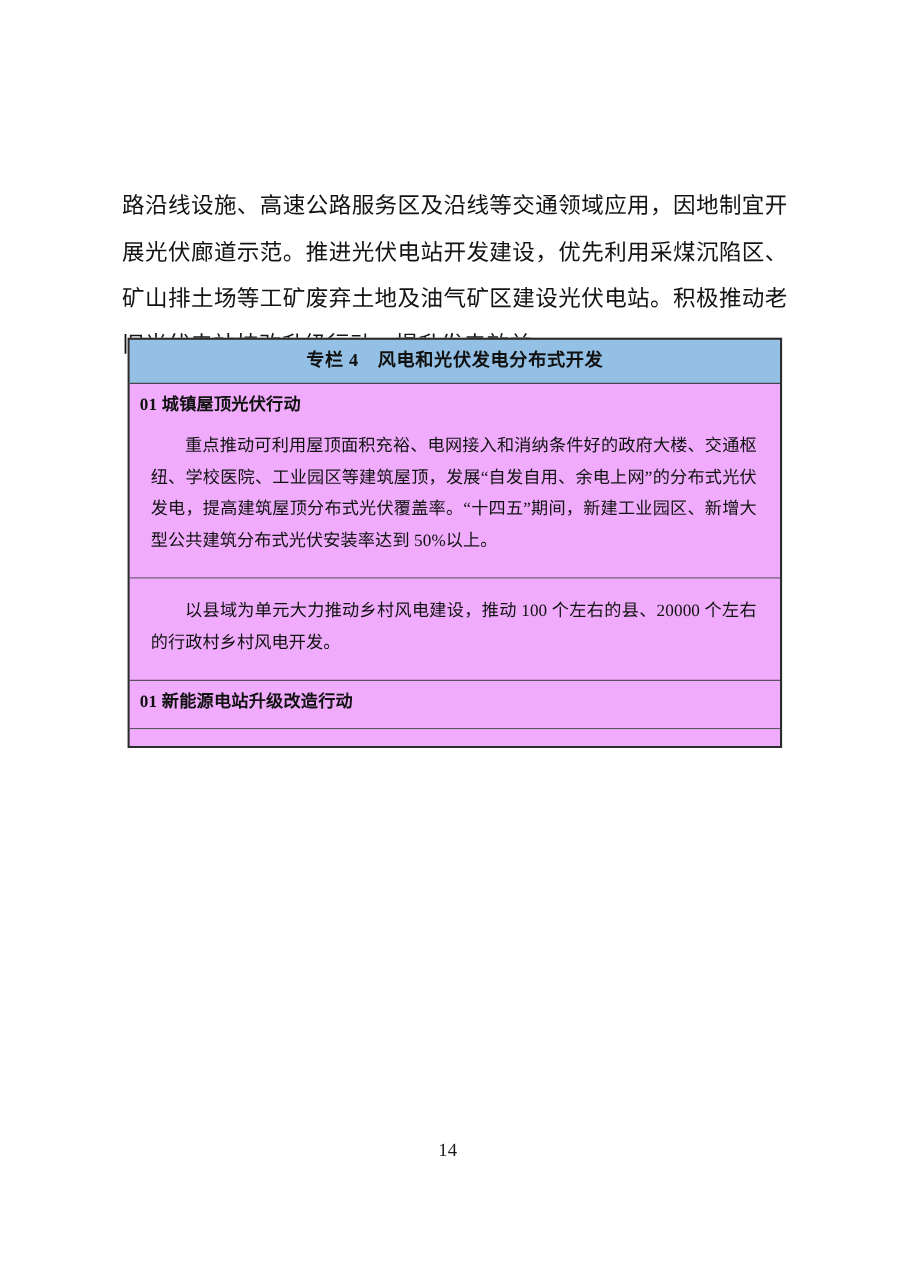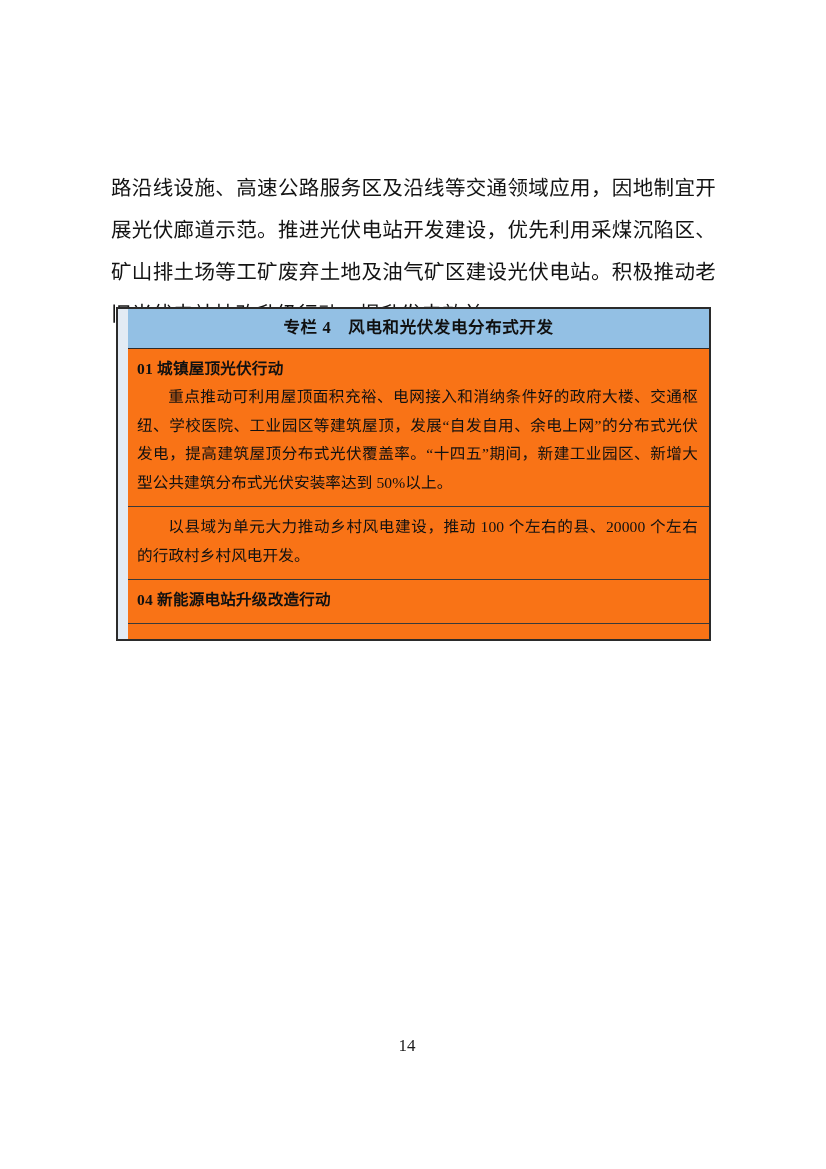--- a/index.html
+++ b/index.html
@@ -42,39 +42,38 @@
 
   
   .box-table {
     position: absolute;
     left: 116px;
     top: 307px;
     width: 595px;
     border: 2px solid #2b2b2b;
     box-sizing: border-box;
     background: #e3ebf4;
-    padding-left: 10px;
   }
 
   .box-header {
     background: #93c0e4;
     border-bottom: 1.5px solid #2b2b2b;
     text-align: center;
     font-size: 16.5px;
     font-weight: bold;
     line-height: 30px;
     padding: 4px 0 5px 0;
     letter-spacing: 0.6px;
     color: #101010;
   }
 
   .box-row {
     border-bottom: 1.5px solid #3a3a3a;
     padding: 6px 9px 9px 9px;
-    background: #f97316;
+    background: #f0abfc;
   }
   .box-row:last-child {
     border-bottom: none;
   }
 
   .row-title {
     font-size: 15.6px;
     line-height: 27px;
     font-weight: bold;
     letter-spacing: 0.2px;
@@ -83,21 +82,21 @@
   }
 
   .row-body {
     font-size: 15.6px;
     line-height: 28.5px;
     letter-spacing: 0.1px;
     text-align: justify;
     text-align-last: left;
     color: #111;
     text-indent: 2em;
-    margin: 0;
+    margin: 10px;
     padding-right: 2px;
   }
 
   
   .row-clipped .row-body {
     max-height: 58px;
     overflow: hidden;
   }
 
   
@@ -127,21 +126,21 @@
       <div class="row-body">重点推动可利用屋顶面积充裕、电网接入和消纳条件好的政府大楼、交通枢纽、学校医院、工业园区等建筑屋顶，发展“自发自用、余电上网”的分布式光伏发电，提高建筑屋顶分布式光伏覆盖率。“十四五”期间，新建工业园区、新增大型公共建筑分布式光伏安装率达到 50%以上。</div>
     </div>
 
 
     <div class="box-row">
       <div class="row-body">以县域为单元大力推动乡村风电建设，推动 100 个左右的县、20000 个左右的行政村乡村风电开发。</div>
     </div>
 
 
     <div class="box-row">
-      <div class="row-title">04  新能源电站升级改造行动</div>
+      <div class="row-title">01  新能源电站升级改造行动</div>
     </div>
 
     <div class="box-row row-clipped">
     </div>
 
   </div>
 
   <div class="page-number">14</div>
 
 </div>

